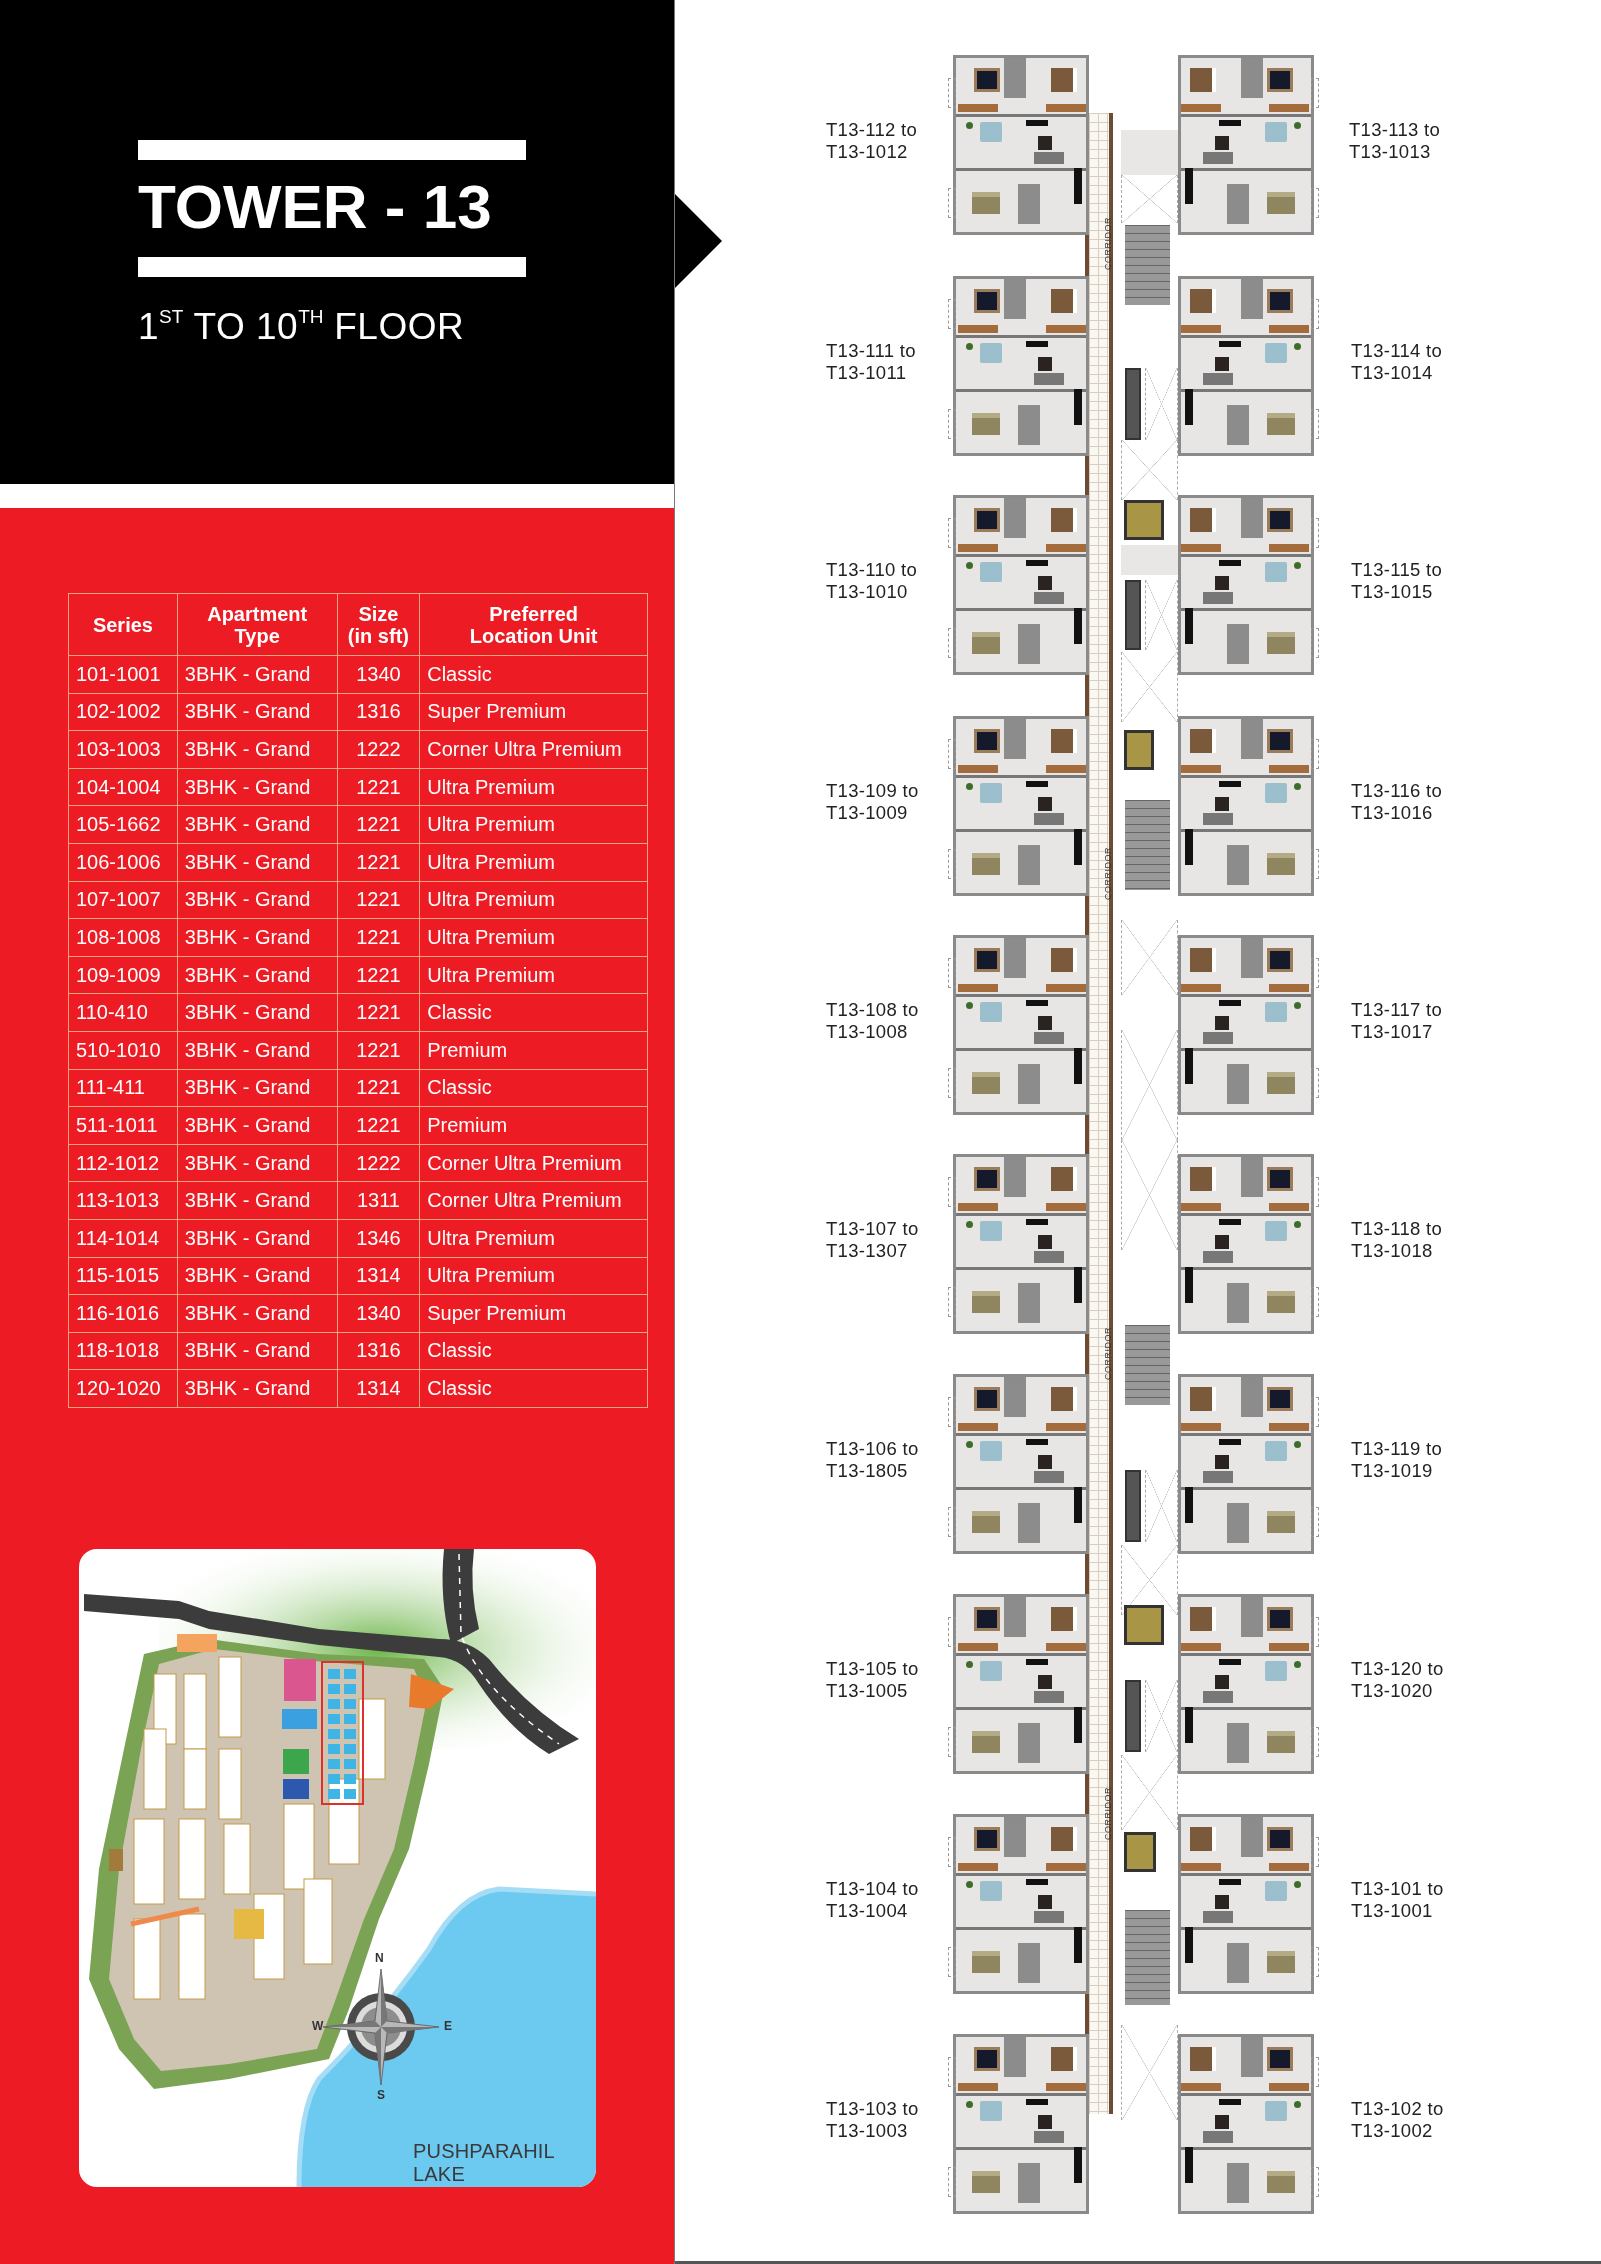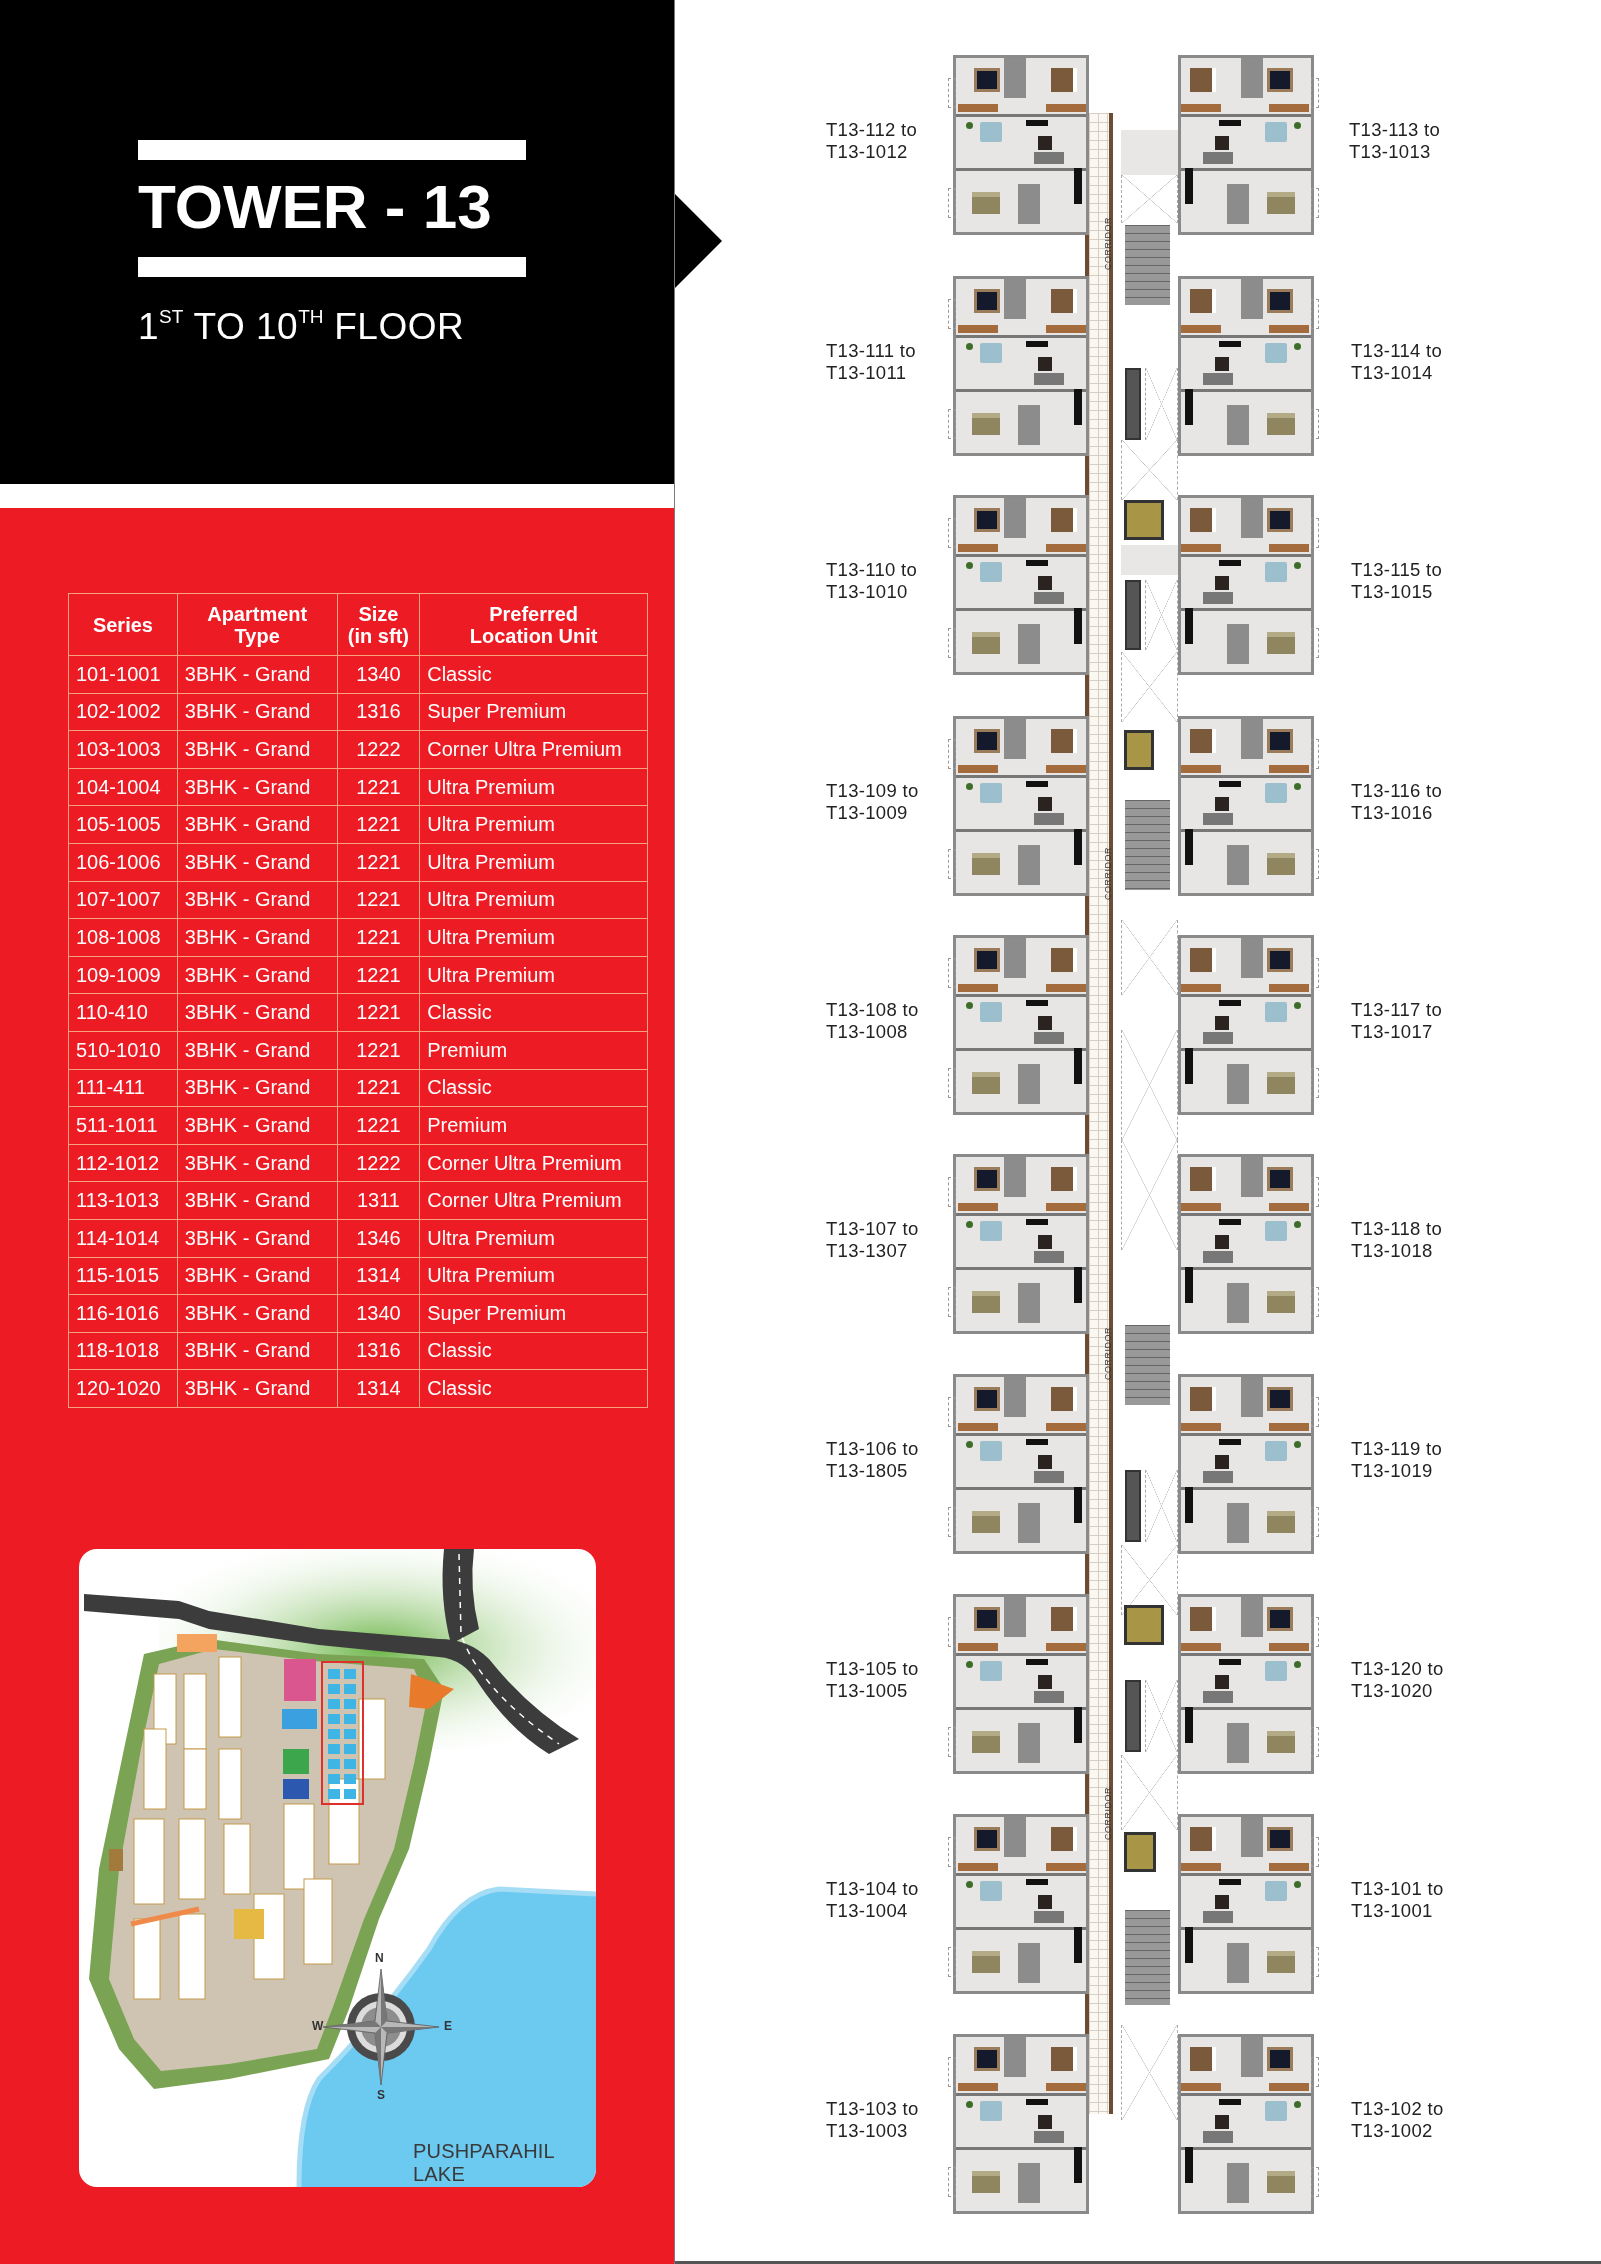--- a/index.html
+++ b/index.html
@@ -180,21 +180,21 @@
         <td class="c-size">1222</td>
         <td class="c-loc">Corner Ultra Premium</td>
       </tr>
       <tr>
         <td class="c-series">104-1004</td>
         <td class="c-type">3BHK - Grand</td>
         <td class="c-size">1221</td>
         <td class="c-loc">Ultra Premium</td>
       </tr>
       <tr>
-        <td class="c-series">105-1005</td>
+        <td class="c-series">105-1662</td>
         <td class="c-type">3BHK - Grand</td>
         <td class="c-size">1221</td>
         <td class="c-loc">Ultra Premium</td>
       </tr>
       <tr>
         <td class="c-series">106-1006</td>
         <td class="c-type">3BHK - Grand</td>
         <td class="c-size">1221</td>
         <td class="c-loc">Ultra Premium</td>
       </tr>

